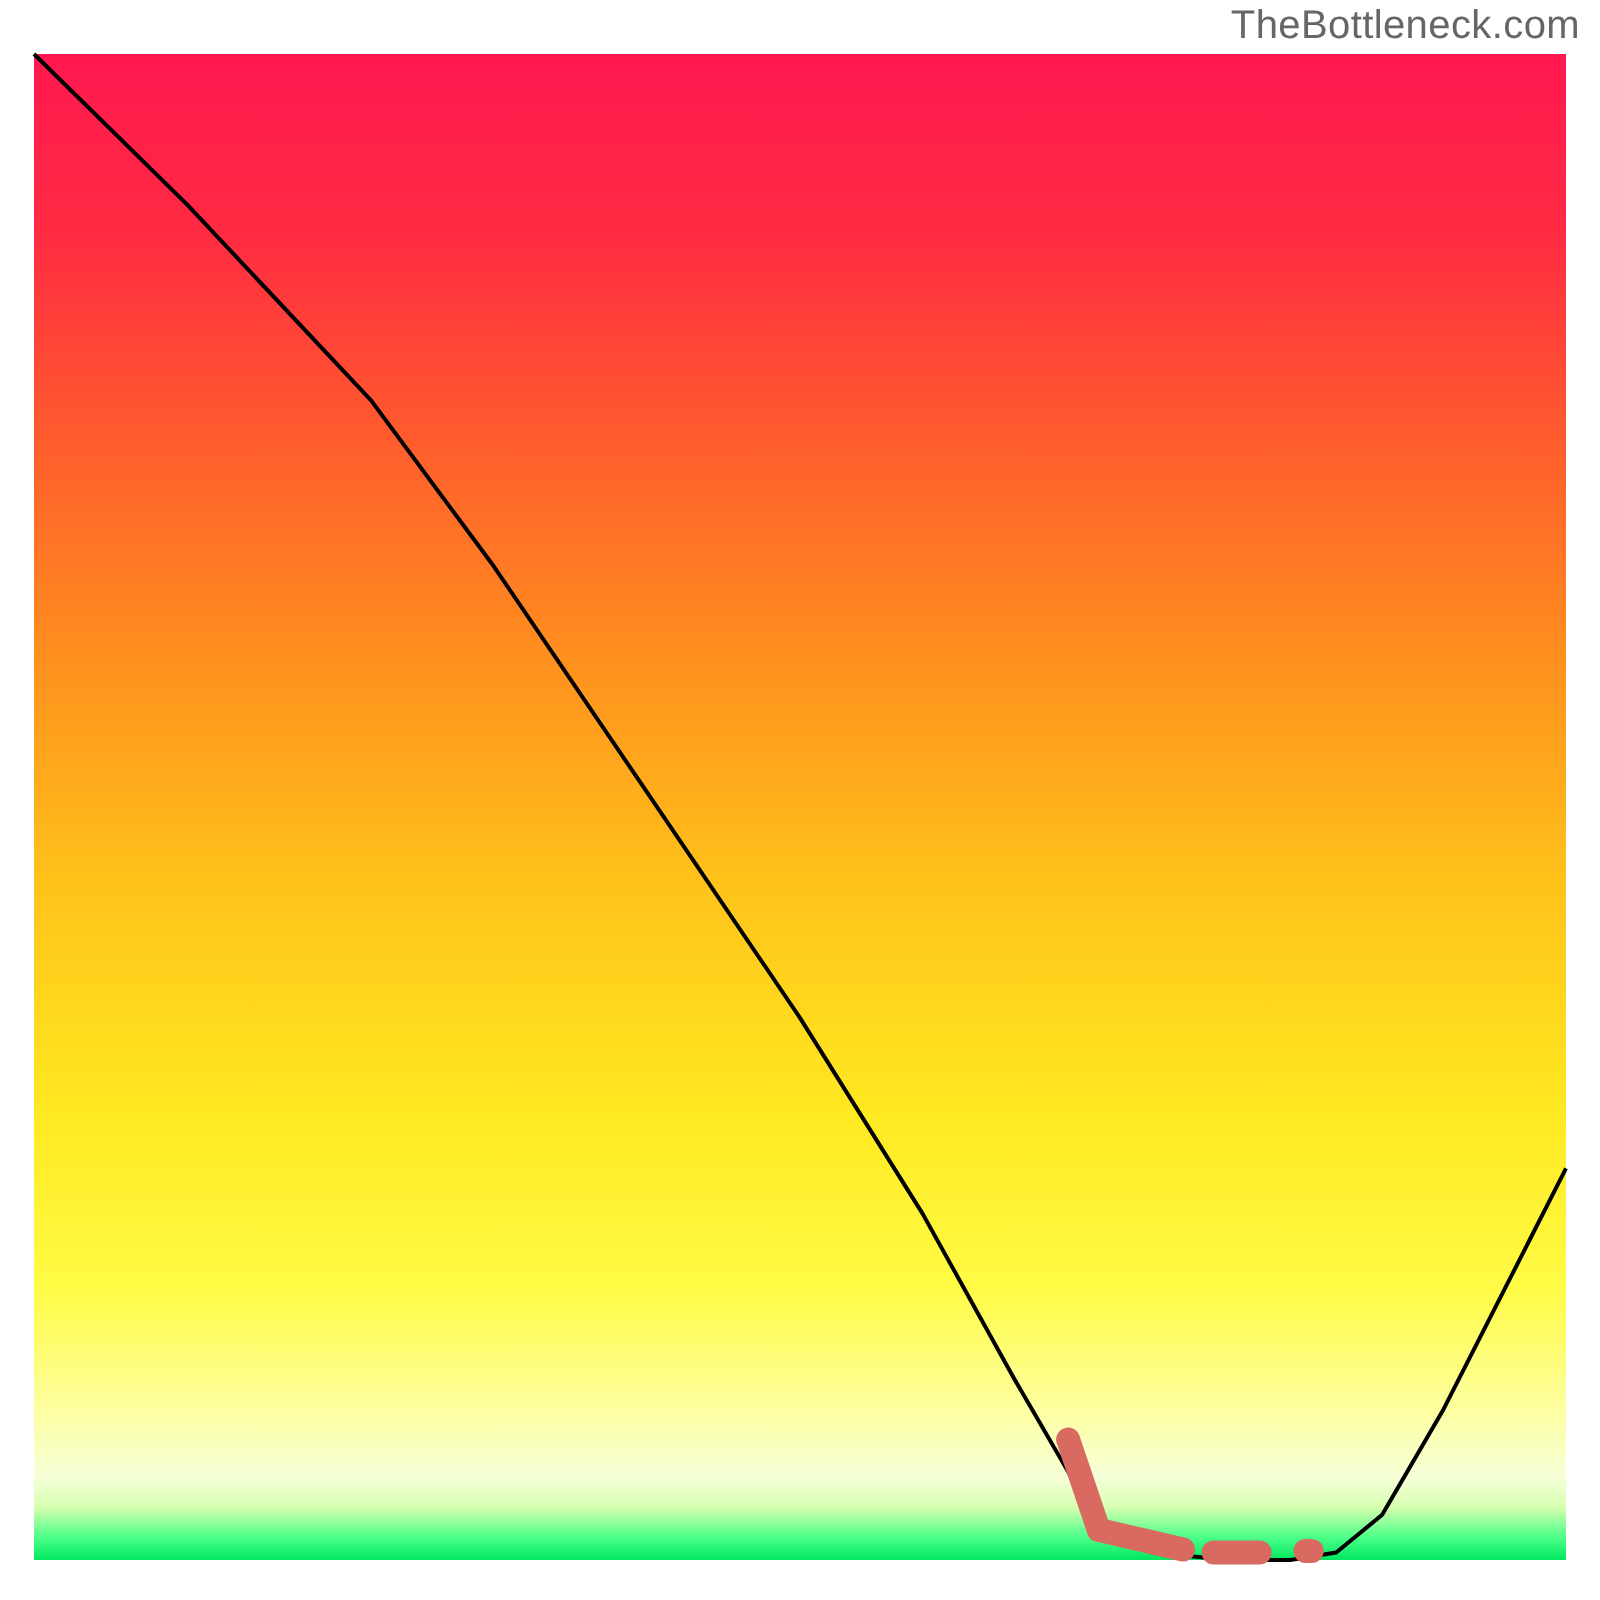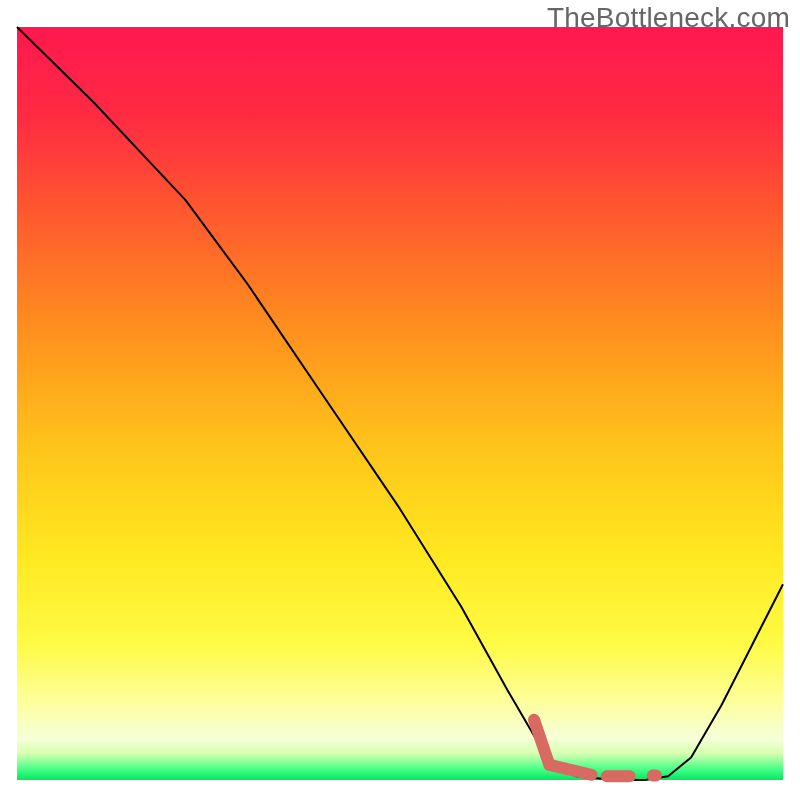--- a/index.html
+++ b/index.html
@@ -14,21 +14,21 @@
   .stage {
     position: relative;
     width: 800px;
     height: 800px;
   }
   .watermark {
     position: absolute;
     top: 2px;
     right: 10px;
     color: #666666;
-    font-size: 28px;
+    font-size: 20px;
     font-weight: 500;
     letter-spacing: 0.2px;
     z-index: 5;
   }
   svg.chart {
     position: absolute;
     left: 0;
     top: 0;
     width: 800px;
     height: 800px;

